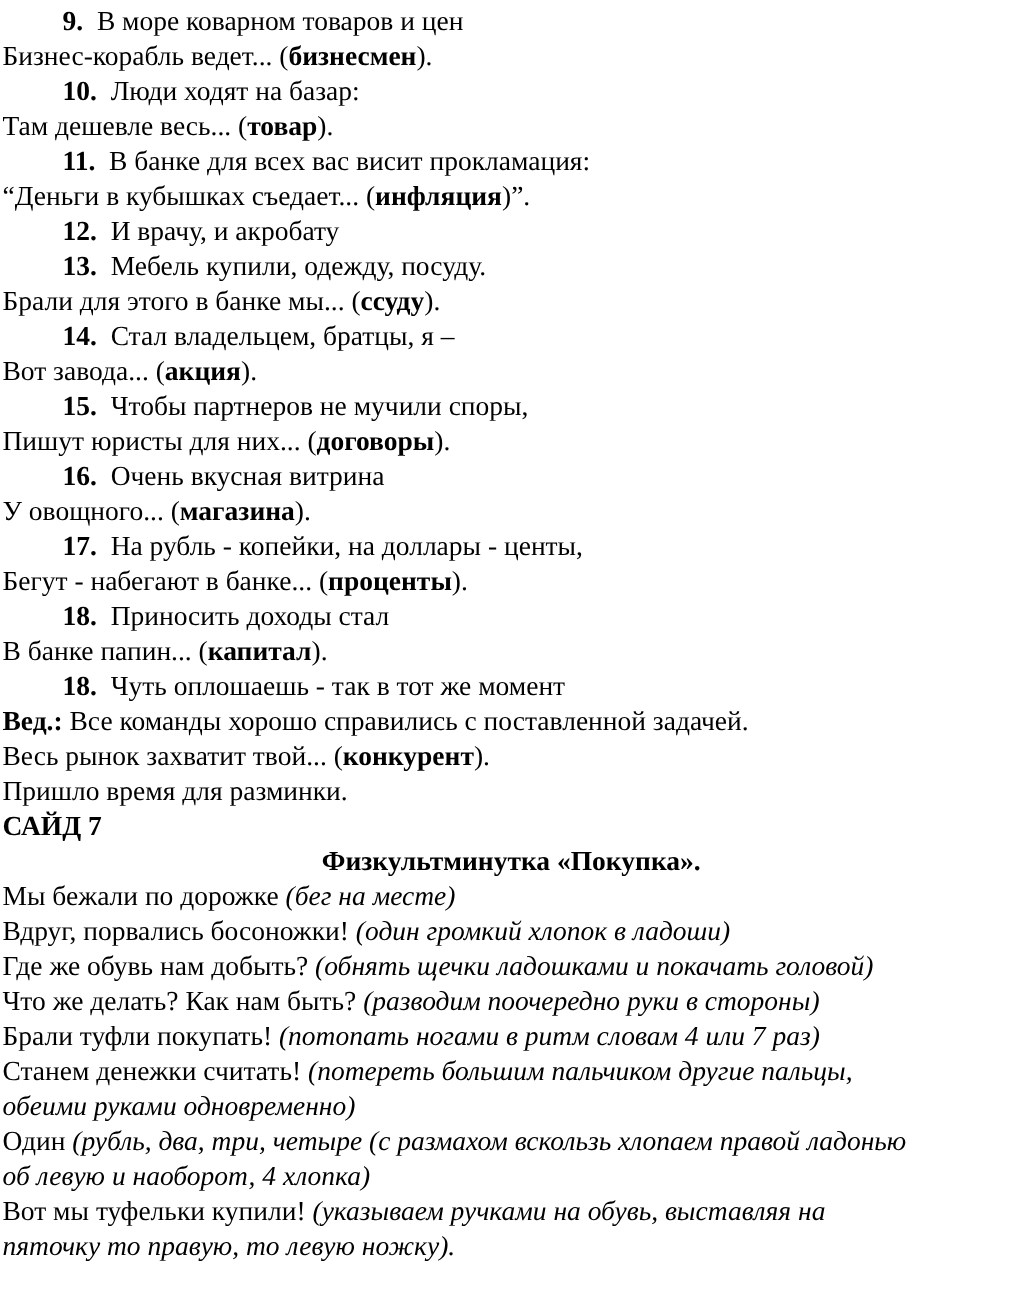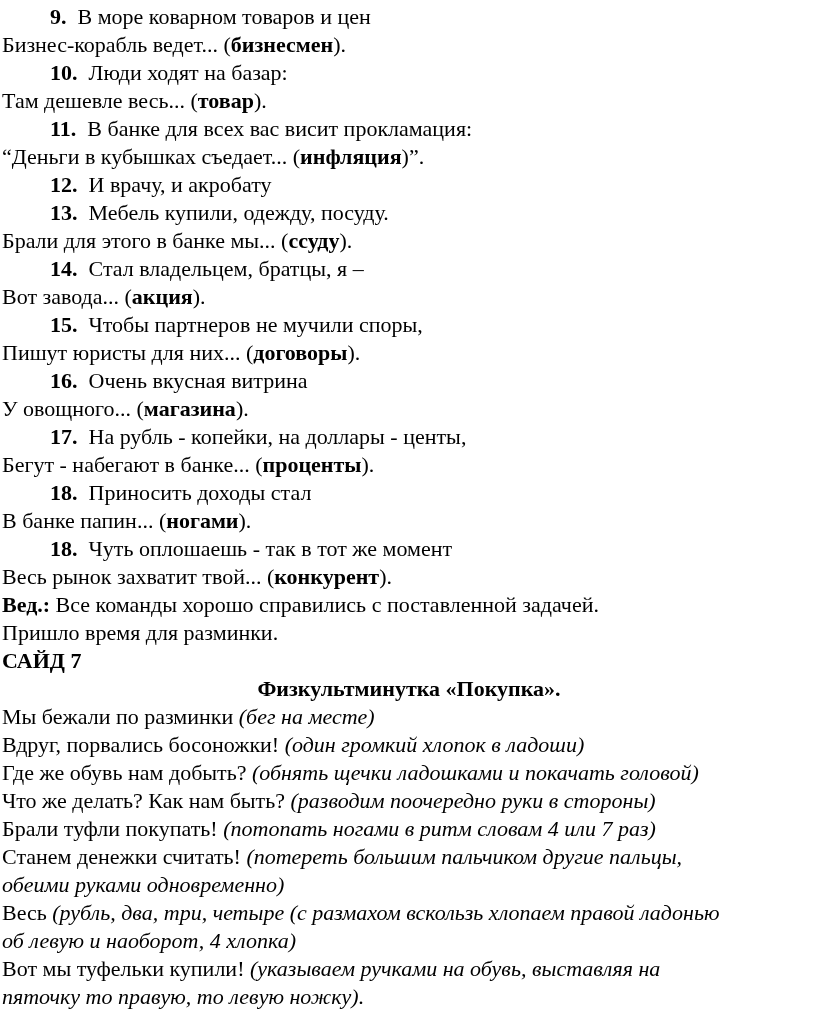--- a/index.html
+++ b/index.html
@@ -54,32 +54,32 @@
       <p class="line"><span>Брали для этого в банке мы... (</span><span class="b">ссуду</span><span>).</span></p>
       <p class="line indent"><span class="b">14.</span><span>  Стал владельцем, братцы, я –</span></p>
       <p class="line"><span>Вот завода... (</span><span class="b">акция</span><span>).</span></p>
       <p class="line indent"><span class="b">15.</span><span>  Чтобы партнеров не мучили споры,</span></p>
       <p class="line"><span>Пишут юристы для них... (</span><span class="b">договоры</span><span>).</span></p>
       <p class="line indent"><span class="b">16.</span><span>  Очень вкусная витрина</span></p>
       <p class="line"><span>У овощного... (</span><span class="b">магазина</span><span>).</span></p>
       <p class="line indent"><span class="b">17.</span><span>  На рубль - копейки, на доллары - центы,</span></p>
       <p class="line"><span>Бегут - набегают в банке... (</span><span class="b">проценты</span><span>).</span></p>
       <p class="line indent"><span class="b">18.</span><span>  Приносить доходы стал</span></p>
-      <p class="line"><span>В банке папин... (</span><span class="b">ногами</span><span>).</span></p>
+      <p class="line"><span>В банке папин... (</span><span class="b">капитал</span><span>).</span></p>
       <p class="line indent"><span class="b">18.</span><span>  Чуть оплошаешь - так в тот же момент</span></p>
+      <p class="line"><span class="b">Вед.:</span><span> Все команды хорошо справились с поставленной задачей.</span></p>
       <p class="line"><span>Весь рынок захватит твой... (</span><span class="b">конкурент</span><span>).</span></p>
-      <p class="line"><span class="b">Вед.:</span><span> Все команды хорошо справились с поставленной задачей.</span></p>
       <p class="line"><span>Пришло время для разминки.</span></p>
       <p class="line"><span class="b">САЙД 7</span></p>
       <p class="line center"><span class="b">Физкультминутка «Покупка».</span></p>
-      <p class="line"><span>Мы бежали по разминки </span><span class="i">(бег на месте)</span></p>
+      <p class="line"><span>Мы бежали по дорожке </span><span class="i">(бег на месте)</span></p>
       <p class="line"><span>Вдруг, порвались босоножки! </span><span class="i">(один громкий хлопок в ладоши)</span></p>
       <p class="line"><span>Где же обувь нам добыть? </span><span class="i">(обнять щечки ладошками и покачать головой)</span></p>
       <p class="line"><span>Что же делать? Как нам быть? </span><span class="i">(разводим поочередно руки в стороны)</span></p>
       <p class="line"><span>Брали туфли покупать! </span><span class="i">(потопать ногами в ритм словам 4 или 7 раз)</span></p>
       <p class="line"><span>Станем денежки считать! </span><span class="i">(потереть большим пальчиком другие пальцы,</span></p>
       <p class="line"><span class="i">обеими руками одновременно)</span></p>
-      <p class="line"><span>Весь </span><span class="i">(рубль, два, три, четыре (с размахом вскользь хлопаем правой ладонью</span></p>
+      <p class="line"><span>Один </span><span class="i">(рубль, два, три, четыре (с размахом вскользь хлопаем правой ладонью</span></p>
       <p class="line"><span class="i">об левую и наоборот, 4 хлопка)</span></p>
       <p class="line"><span>Вот мы туфельки купили! </span><span class="i">(указываем ручками на обувь, выставляя на</span></p>
       <p class="line"><span class="i">пяточку то правую, то левую ножку).</span></p>
     </div>
 </div>
 
 </body></html>

